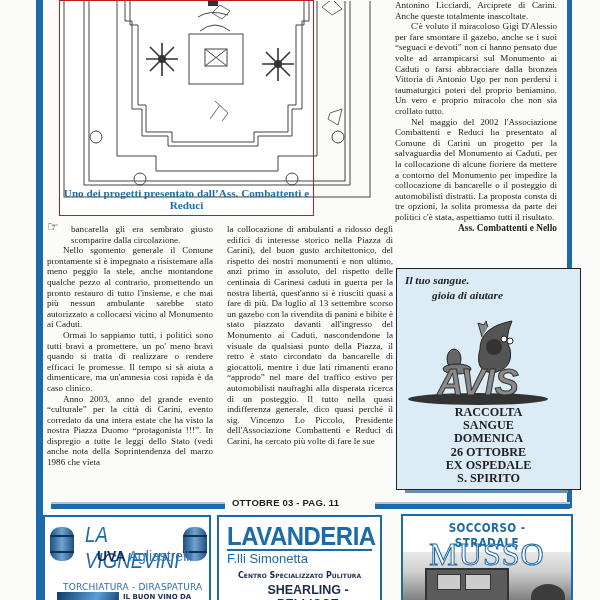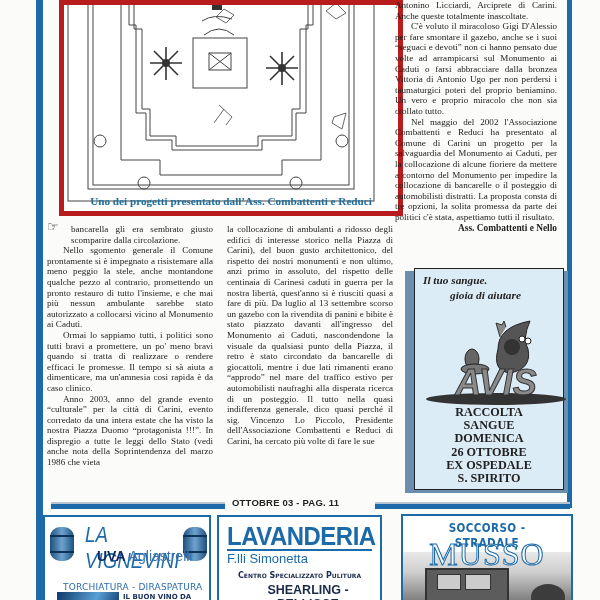--- a/index.html
+++ b/index.html
@@ -1,30 +1,30 @@
 <!DOCTYPE html>
 <html><head>
 <meta charset="utf-8">
 <style>
   html, body { margin:0; padding:0; }
   body { width:600px; height:600px; overflow:hidden; background:#fbfbf9; position:relative; font-family:"Liberation Serif", serif; color:#1d1d1d; }
   .page-edge { position:absolute; left:36px; top:0; width:7px; height:600px; background:#1d6aa8; }
   .page-edge-r { position:absolute; left:567px; top:0; width:5px; height:508px; background:#1d6aa8; }
-  .figure { position:absolute; left:59px; top:0; width:344px; height:216px; border:5px solid #b91c1c; box-sizing:border-box; background:#fff; }
+  .figure { position:absolute; left:59px; top:0; width:255px; height:216px; border:1px solid #b91c1c; box-sizing:border-box; background:#fff; }
   .figure svg { position:absolute; left:0; top:0; }
   .caption { position:absolute; left:0; right:0; bottom:4px; text-align:center; font-weight:bold; color:#1f6f9e; font-size:11.2px; font-family:"Liberation Serif", serif; }
   .col { position:absolute; font-size:9.1px; line-height:10.6px; text-align:justify; }
   .col p { margin:0; text-indent:16px; }
   .col1 { left:47px; top:224px; width:166px; }
   .col2 { left:227px; top:224px; width:166px; }
   .col3 { left:395px; top:0px; width:162px; }
   .col3 p.first { text-indent:0; }
   .hand { display:inline-block; width:22px; color:#444; font-size:13px; text-indent:0; margin-left:0; }
   .signature { text-align:right; font-weight:bold; font-size:9.4px; margin-top:1px; }
-  .avis { position:absolute; left:414px; top:268px; width:150px; height:222px; border:1.5px solid #222; background:#dcecf6; box-sizing:border-box; }
+  .avis { position:absolute; left:396px; top:268px; width:185px; height:222px; border:1.5px solid #222; background:#dcecf6; box-sizing:border-box; }
   .avis-shadow { position:absolute; left:405px; top:271px; width:163px; height:222px; background:#6b8db0; }
   .avis .slogan { position:absolute; left:5px; top:4px; font-style:italic; font-weight:bold; font-size:11.3px; line-height:14.5px; color:#222; }
   .avis .slogan div:nth-child(1){ padding-left:3px; }
   .avis .slogan div:nth-child(2){ padding-left:30px; }
   .avis .logo { position:absolute; left:5px; top:50px; }
   .avis .info { position:absolute; left:0; right:0; top:137px; text-align:center; font-weight:bold; font-size:12.2px; line-height:13.2px; color:#222; }
   .footer-bar-l { position:absolute; left:51px; top:502px; width:174px; height:5px; background:#1d6aa8; border-top:2px solid #b7c4d0; }
   .footer-bar-r { position:absolute; left:375px; top:502px; width:195px; height:5px; background:#1d6aa8; border-top:2px solid #b7c4d0; }
   .footer { position:absolute; left:232px; top:497px; font-family:Liberation Sans, sans-serif; font-weight:bold; font-size:9.5px; color:#222; letter-spacing:0.2px; }
   .ad { position:absolute; border:2px solid #1d6aa8; background:#fff; box-sizing:border-box; overflow:hidden; }

